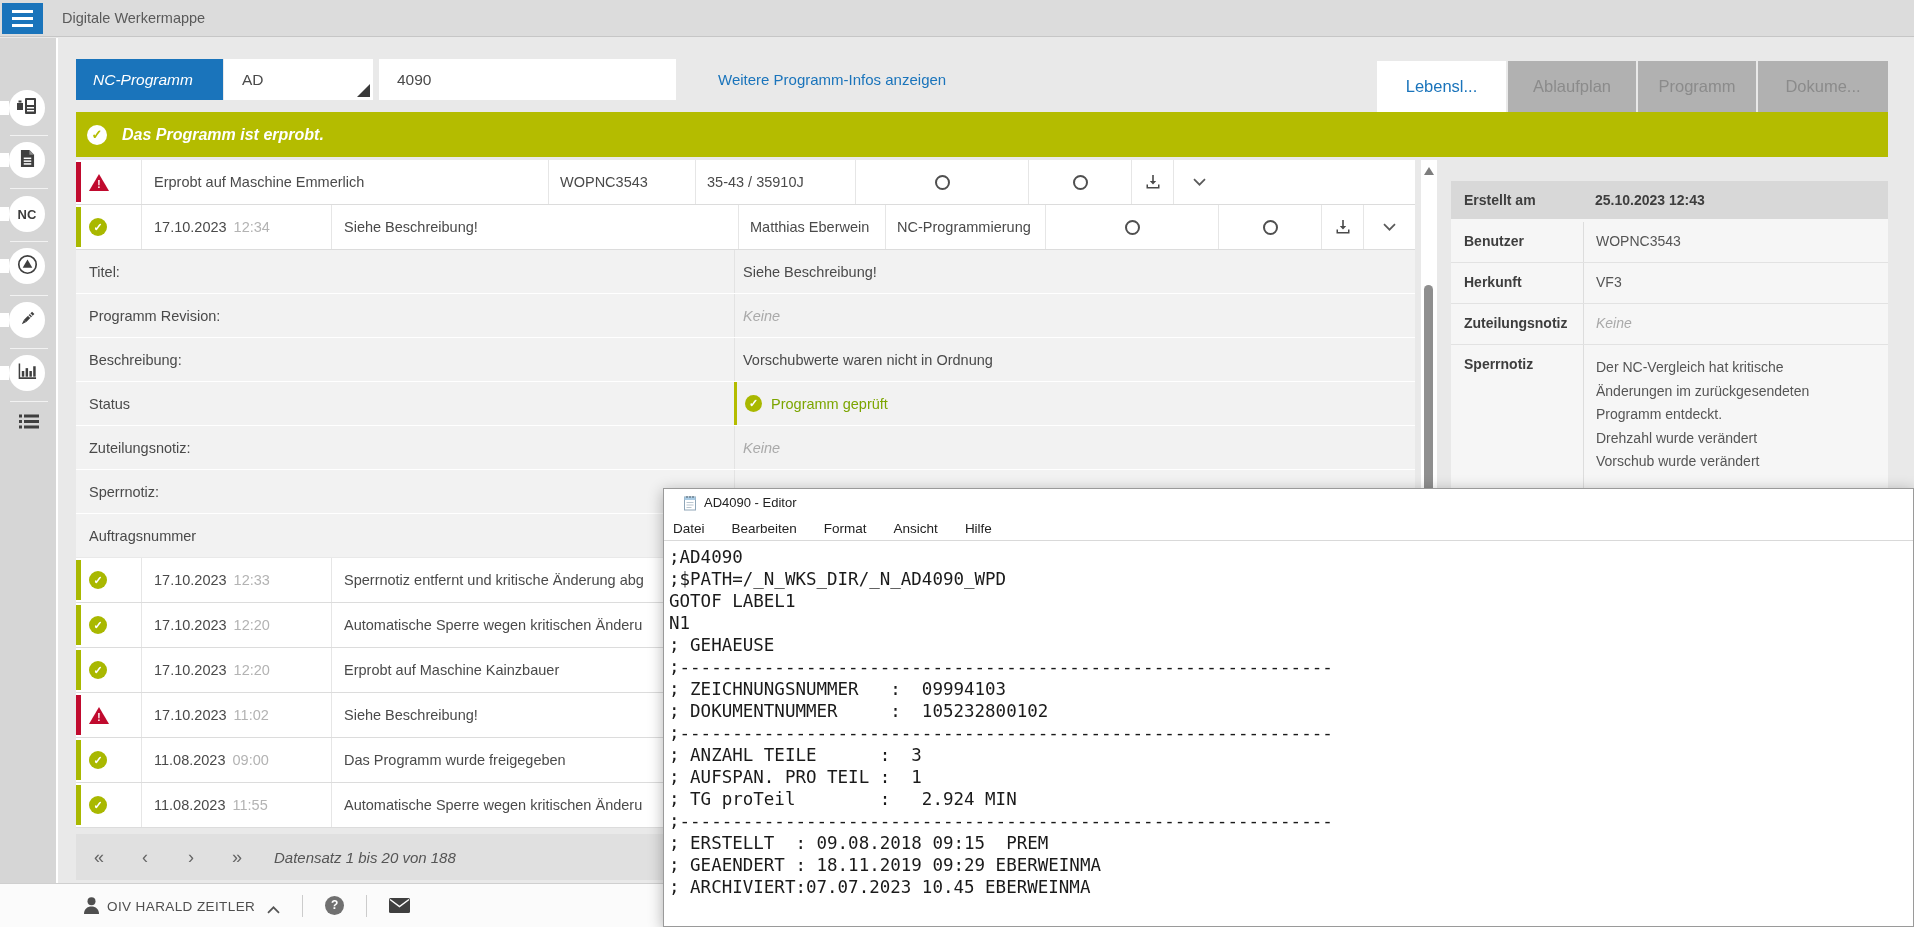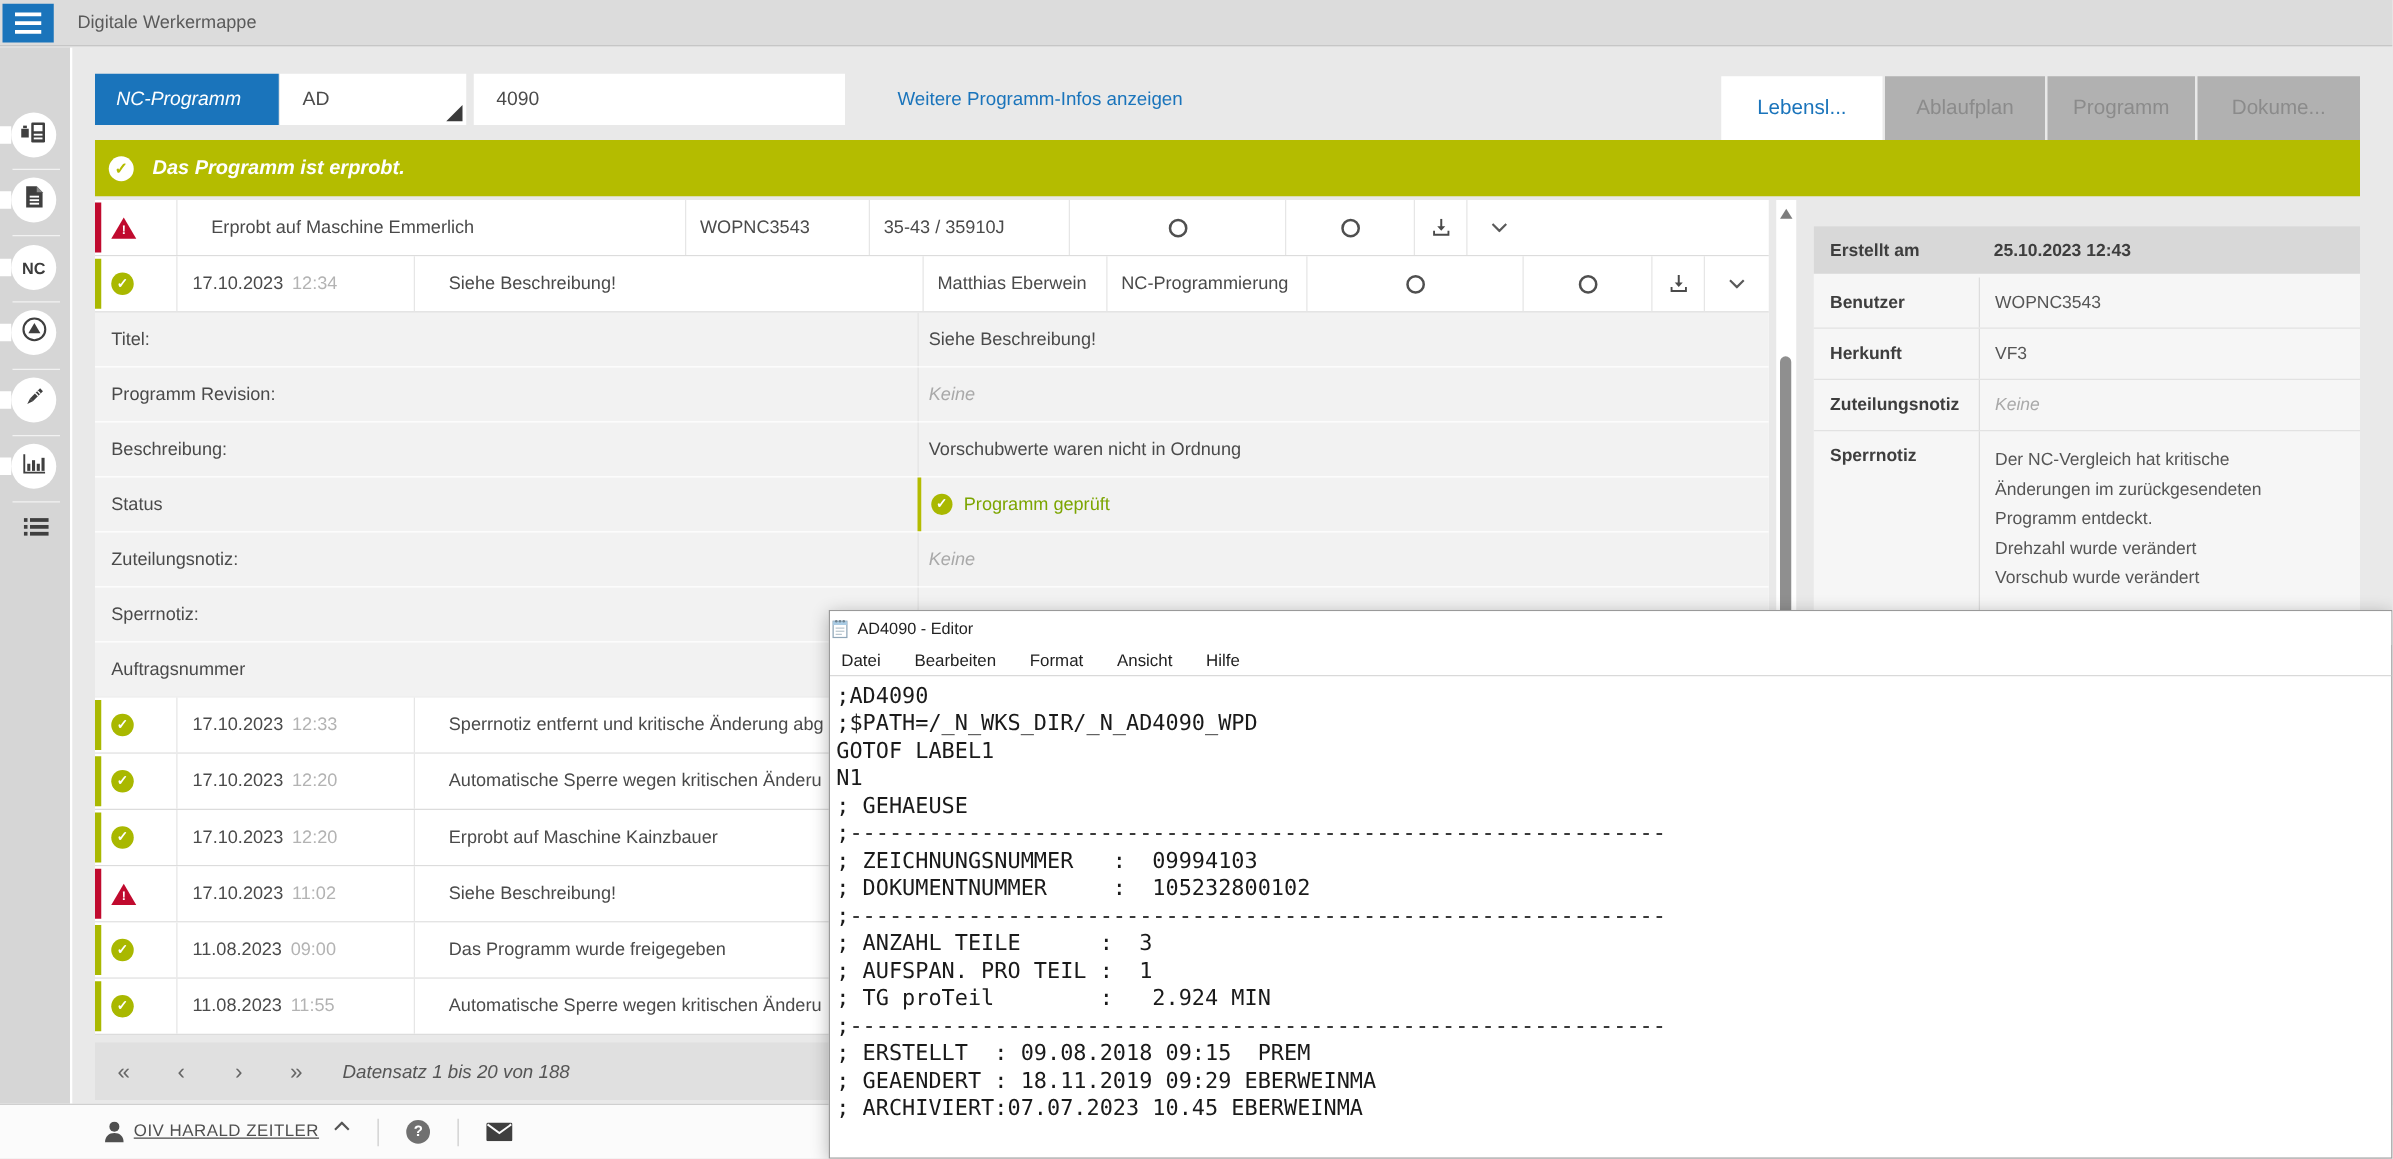--- a/index.html
+++ b/index.html
@@ -40,21 +40,21 @@
 
   
   .table { position:absolute; left:76px; top:160px; width:1339px; z-index:1; }
   .hrow { position:relative; height:45px; background:#fff; border-bottom:1px solid #dcdcdc; display:flex; align-items:center; cursor:pointer; }
   .accent { position:absolute; left:0; top:2px; bottom:2px; width:5px; }
   .accent.ok { background:#a9b800; } .accent.err { background:#c00a2e; }
   .cell { height:100%; display:flex; align-items:center; }
   .c-icon { width:65px; padding-left:13px; }
   .c-date { width:190px; padding-left:12px; border-left:1px solid #e6e6e6; font-size:14.5px; }
   .c-date .time { color:#b3b3b3; margin-left:7px; }
-  .c-desc { width:407px; padding-left:27px; border-left:1px solid #e6e6e6; font-size:14.5px; }
+  .c-desc { width:407px; padding-left:12px; border-left:1px solid #e6e6e6; font-size:14.5px; }
   .c-desc.grow { flex:1; border-right:0; overflow:hidden; white-space:nowrap; }
   .c-user { width:147px; padding-left:11px; border-left:1px solid #e6e6e6; font-size:14.5px; }
   .c-src  { width:160px; padding-left:11px; border-left:1px solid #e6e6e6; font-size:14.5px; }
   .c-circ1{ width:173px; justify-content:center; border-left:1px solid #e6e6e6; }
   .c-circ2{ width:103px; justify-content:center; border-left:1px solid #e6e6e6; }
   .c-dl   { width:42px;  justify-content:center; border-left:1px solid #e6e6e6; }
   .c-chev { width:52px;  justify-content:center; border-left:1px solid #e6e6e6; }
   .ok-ic  { width:18px; height:18px; border-radius:50%; background:#a9b800; color:#fff; font-size:11px; font-weight:bold; text-align:center; line-height:18px; }
   .warn-ic{ position:relative; width:20px; height:17px; }
   .warn-ic b { position:absolute; left:0; top:0; width:0; height:0; border-left:10px solid transparent; border-right:10px solid transparent; border-bottom:17px solid #c00a2e; }
@@ -86,30 +86,30 @@
   .prow.header { background:#d8d8d8; min-height:38px; border-bottom:0; margin-bottom:3px; }
   .p-label { width:132px; padding:11px 0 0 13px; font-weight:bold; font-size:14px; color:#3e3e3e; }
   .p-value { flex:1; padding:11px 0 8px 12px; font-size:14px; color:#555; border-left:1px solid #ddd; }
   .prow.header .p-value { border-left:0; font-weight:bold; color:#3e3e3e; }
   .p-value.empty { color:#a9a9a9; font-style:italic; }
   .p-value .vline { line-height:23.5px; }
   .prow.tall { border-bottom:0; min-height:146px; }
 
   
   .editor { position:absolute; left:663px; top:488px; width:1251px; height:439px; background:#fff; border:1px solid #9a9a9a; box-shadow:0 3px 14px rgba(0,0,0,.3); z-index:50; }
-  .ed-title { height:27px; display:flex; align-items:center; padding-left:0; background:#fff; cursor:default; }
+  .ed-title { height:27px; display:flex; align-items:center; padding-left:18px; background:#fff; cursor:default; }
   .ed-title span { font-size:13px; color:#222; margin-left:6px; }
   .ed-menu { height:25px; display:flex; align-items:center; padding-left:9px; border-bottom:1px solid #d9d9d9; }
   .ed-menu span { font-size:13.5px; color:#222; margin-right:27px; cursor:pointer; }
   .ed-body { padding:5px 0 0 5px; cursor:text; }
   .ed-line { font-family:"DejaVu Sans Mono", monospace; font-size:17.5px; line-height:22px; color:#1a1a1a; white-space:pre; }
 
   
   .botbar { position:absolute; left:0; top:883px; width:1914px; height:44px; background:#fbfbfb; border-top:1px solid #cfcfcf; display:flex; align-items:center; z-index:10; }
-  .bb-user { display:flex; align-items:flex-start; margin-left:84px; cursor:pointer;text-decoration:underline; }
+  .bb-user { display:flex; align-items:flex-end; margin-left:84px; cursor:pointer; }
   .bb-user span { font-size:13.5px; color:#4f4f4f; margin:0 12px 0 8px; letter-spacing:.4px; }
   .bb-div { width:1px; height:22px; background:#ccc; margin:0 22px; }
   .bb-help { width:19px; height:19px; border-radius:50%; background:#707070; color:#fff; font-size:12px; font-weight:bold; text-align:center; line-height:19px; cursor:pointer; }
   .bb-mail { cursor:pointer; display:flex; }
 </style>
 </head>
 <body>
 
 <div class="topbar">
   <div class="hamburger">

